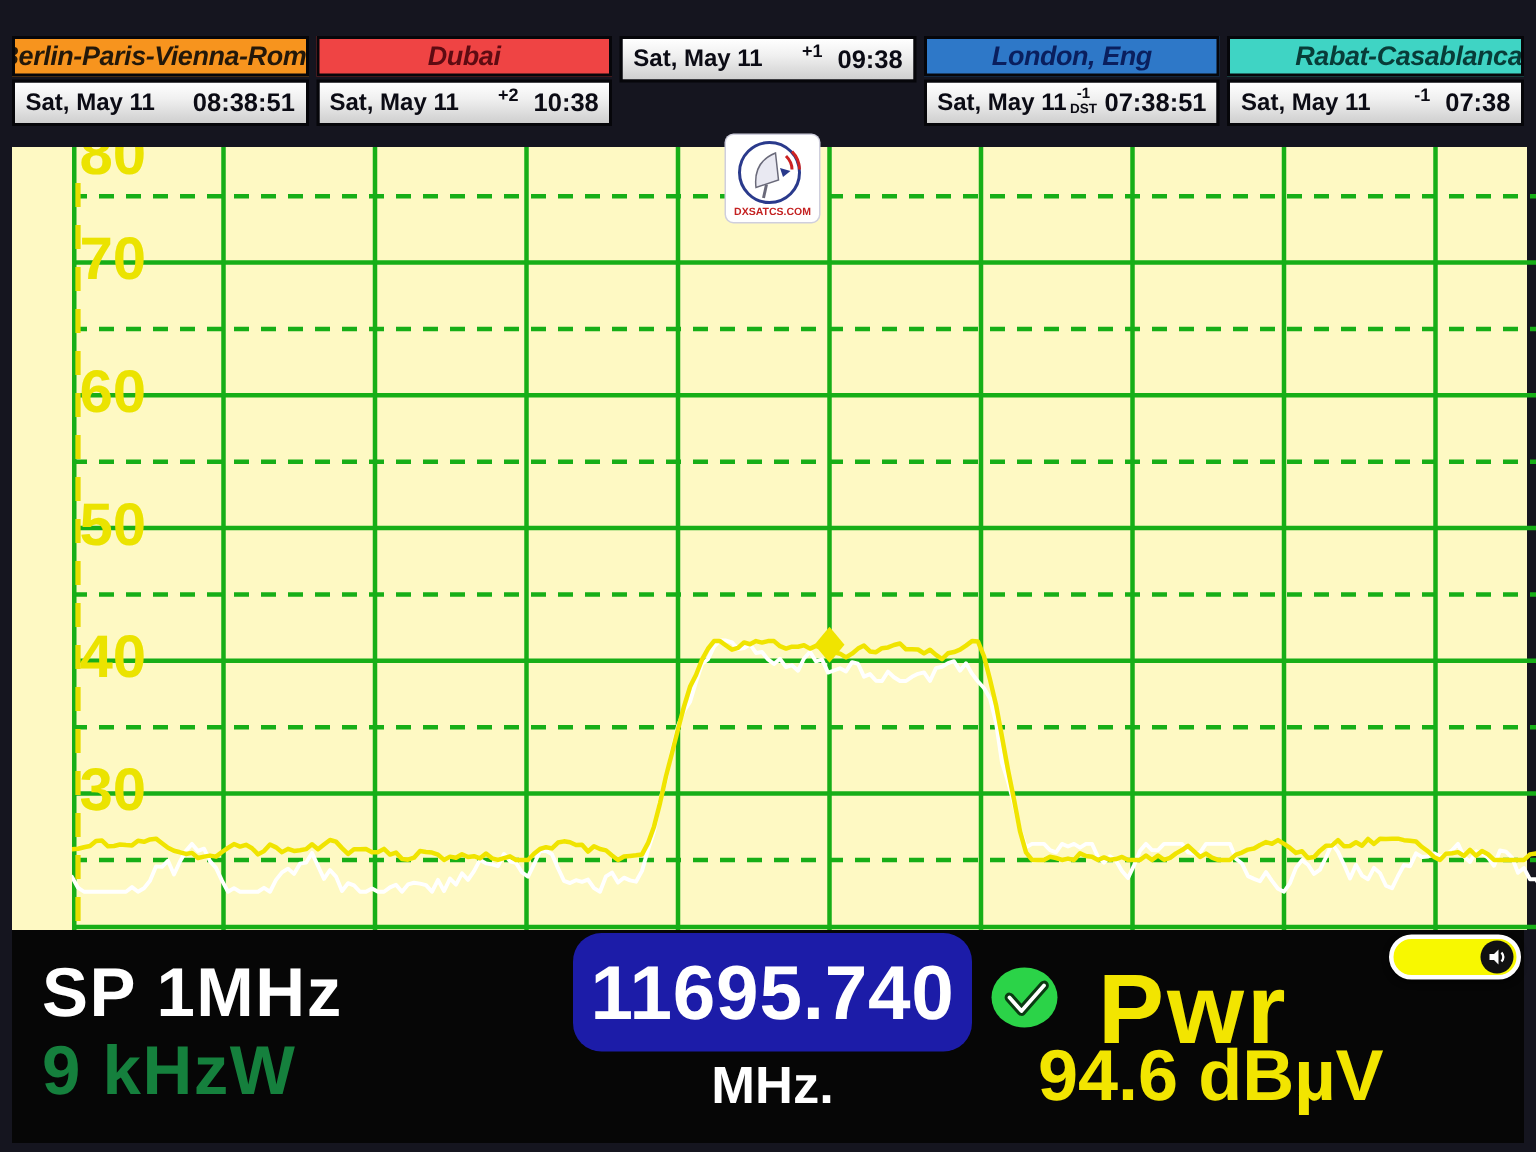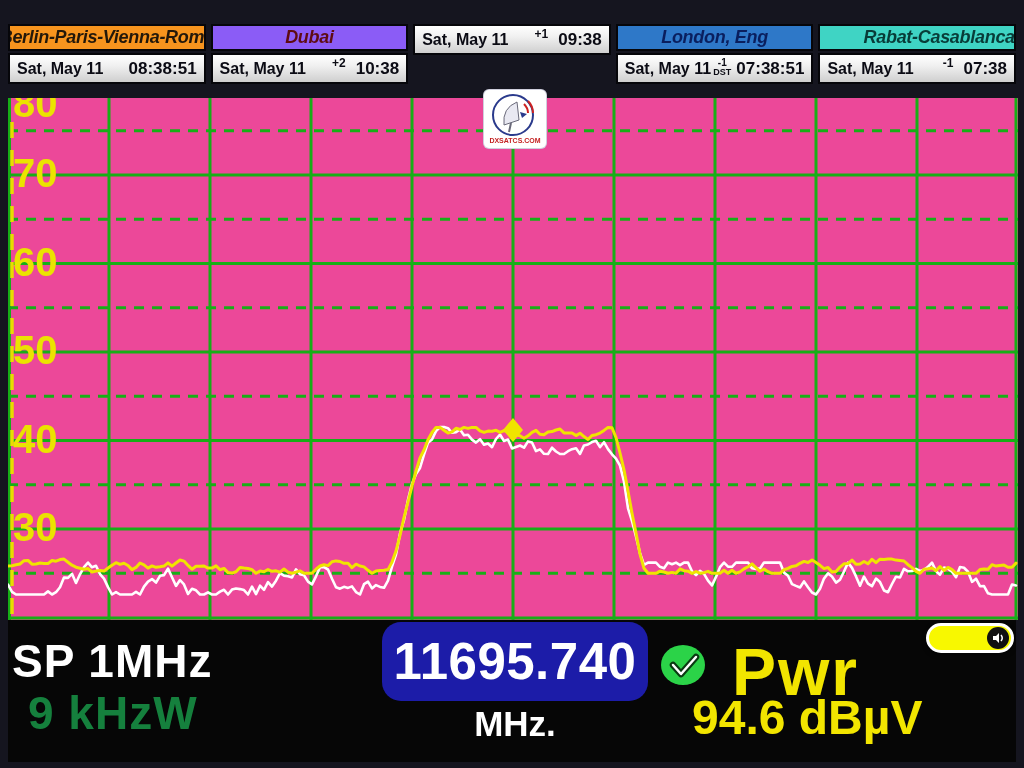--- a/index.html
+++ b/index.html
@@ -15,29 +15,29 @@
             display:flex;align-items:center;justify-content:space-between;padding:4px 7px;color:#0b0b14;white-space:nowrap;}
   .time-bar .date{font-weight:700;font-size:16px;}
   .time-bar .right{display:flex;align-items:center;}
   .time-bar .utc-offset{font-weight:700;font-size:12px;transform:translateY(-6px);margin-right:10px;}
   .time-bar .dst-block{display:flex;flex-direction:column;align-items:center;line-height:1;margin-right:5px;transform:translateY(-1px);}
   .time-bar .dst-block .off{font-weight:700;font-size:10px;}
   .time-bar .dst-block .dst{font-weight:700;font-size:9px;letter-spacing:0;}
   .time-bar .time{font-weight:700;font-size:17px;}
 
   
-  .plot{position:absolute;left:8px;top:98px;width:1010px;height:522px;background:#ec4899;}
+  .plot{position:absolute;left:8px;top:98px;width:1010px;height:522px;background:#fef9c3;padding-left:40px;}
   .plot svg{display:block;}
 
   .logo-badge{position:absolute;left:484px;top:90px;width:62px;height:58px;background:#ffffff;border-radius:5px;
               box-shadow:0 0 0 1px #cfcfdd;display:flex;align-items:center;justify-content:center;}
 
   
   .bottom-panel{position:absolute;left:8px;top:620px;width:1008px;height:142px;background:#060606;}
-  .sp-label{position:absolute;left:4px;top:14px;color:#fff;font-weight:700;font-size:46px;letter-spacing:1px;}
+  .sp-label{position:absolute;left:20px;top:14px;color:#fff;font-weight:700;font-size:46px;letter-spacing:1px;}
   .bw-label{position:absolute;left:20px;top:66px;color:#15803d;font-weight:700;font-size:46px;letter-spacing:1px;}
   .freq-box{position:absolute;left:374px;top:2px;width:266px;height:79px;background:#1c1ca8;
             display:flex;align-items:center;justify-content:center;border-radius:19px;}
   .freq-box .val{color:#fff;font-weight:700;font-size:51px;letter-spacing:0.5px;}
   .freq-unit{position:absolute;left:374px;top:84px;width:266px;text-align:center;color:#fff;font-weight:700;font-size:35px;}
   .check-wrap{position:absolute;left:652px;top:23px;width:48px;height:44px;}
   .pwr-label{position:absolute;left:724px;top:14px;font-weight:700;font-size:66px;letter-spacing:2px;}
   .pwr-value{position:absolute;left:684px;top:70px;font-weight:700;font-size:48px;white-space:nowrap;}
   .toggle{position:absolute;left:918px;top:3px;width:88px;height:30px;border:3px solid #ffffff;border-radius:16px;
           background:#f8f800;box-shadow:0 2px 4px rgba(0,0,0,0.6);}
@@ -53,21 +53,21 @@
       <div class="clock-col">
         <div class="city-bar" style="background: rgb(247, 148, 30); color: rgb(35, 24, 10);">Berlin-Paris-Vienna-Roma</div>
         <div class="time-bar">
           <span class="date">Sat, May 11</span>
           <span class="right">
             <span class="time">08:38:51</span>
           </span>
         </div>
       </div>
       <div class="clock-col">
-        <div class="city-bar" style="background: #8b5cf6; color: rgb(94, 11, 18);">Dubai</div>
+        <div class="city-bar" style="background: #ef4444; color: rgb(94, 11, 18);">Dubai</div>
         <div class="time-bar">
           <span class="date">Sat, May 11</span>
           <span class="right">
             <span class="utc-offset">+2</span>
             <span class="time">10:38</span>
           </span>
         </div>
       </div>
       <div class="clock-col">
         <div class="time-bar">

